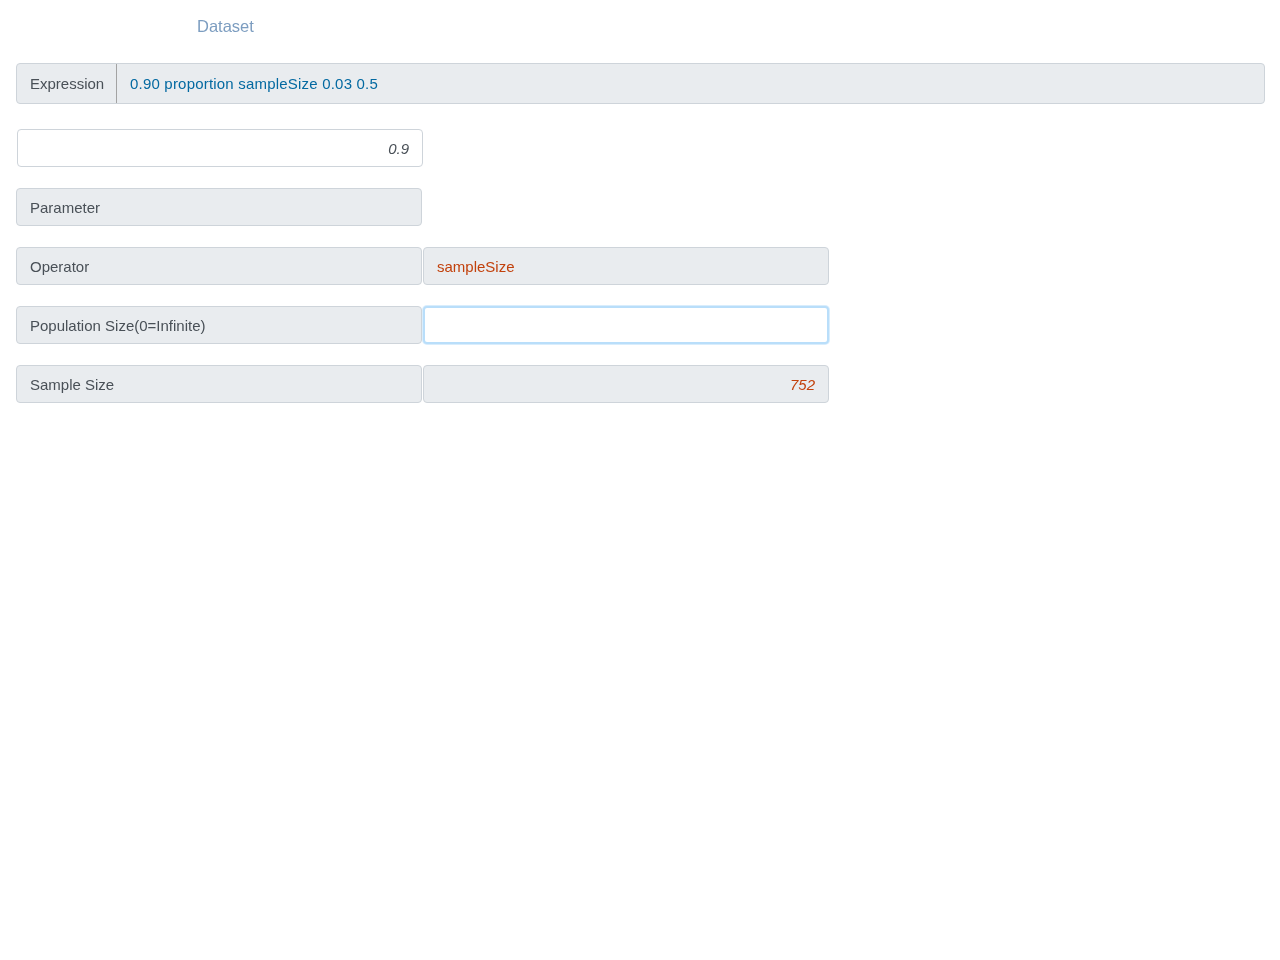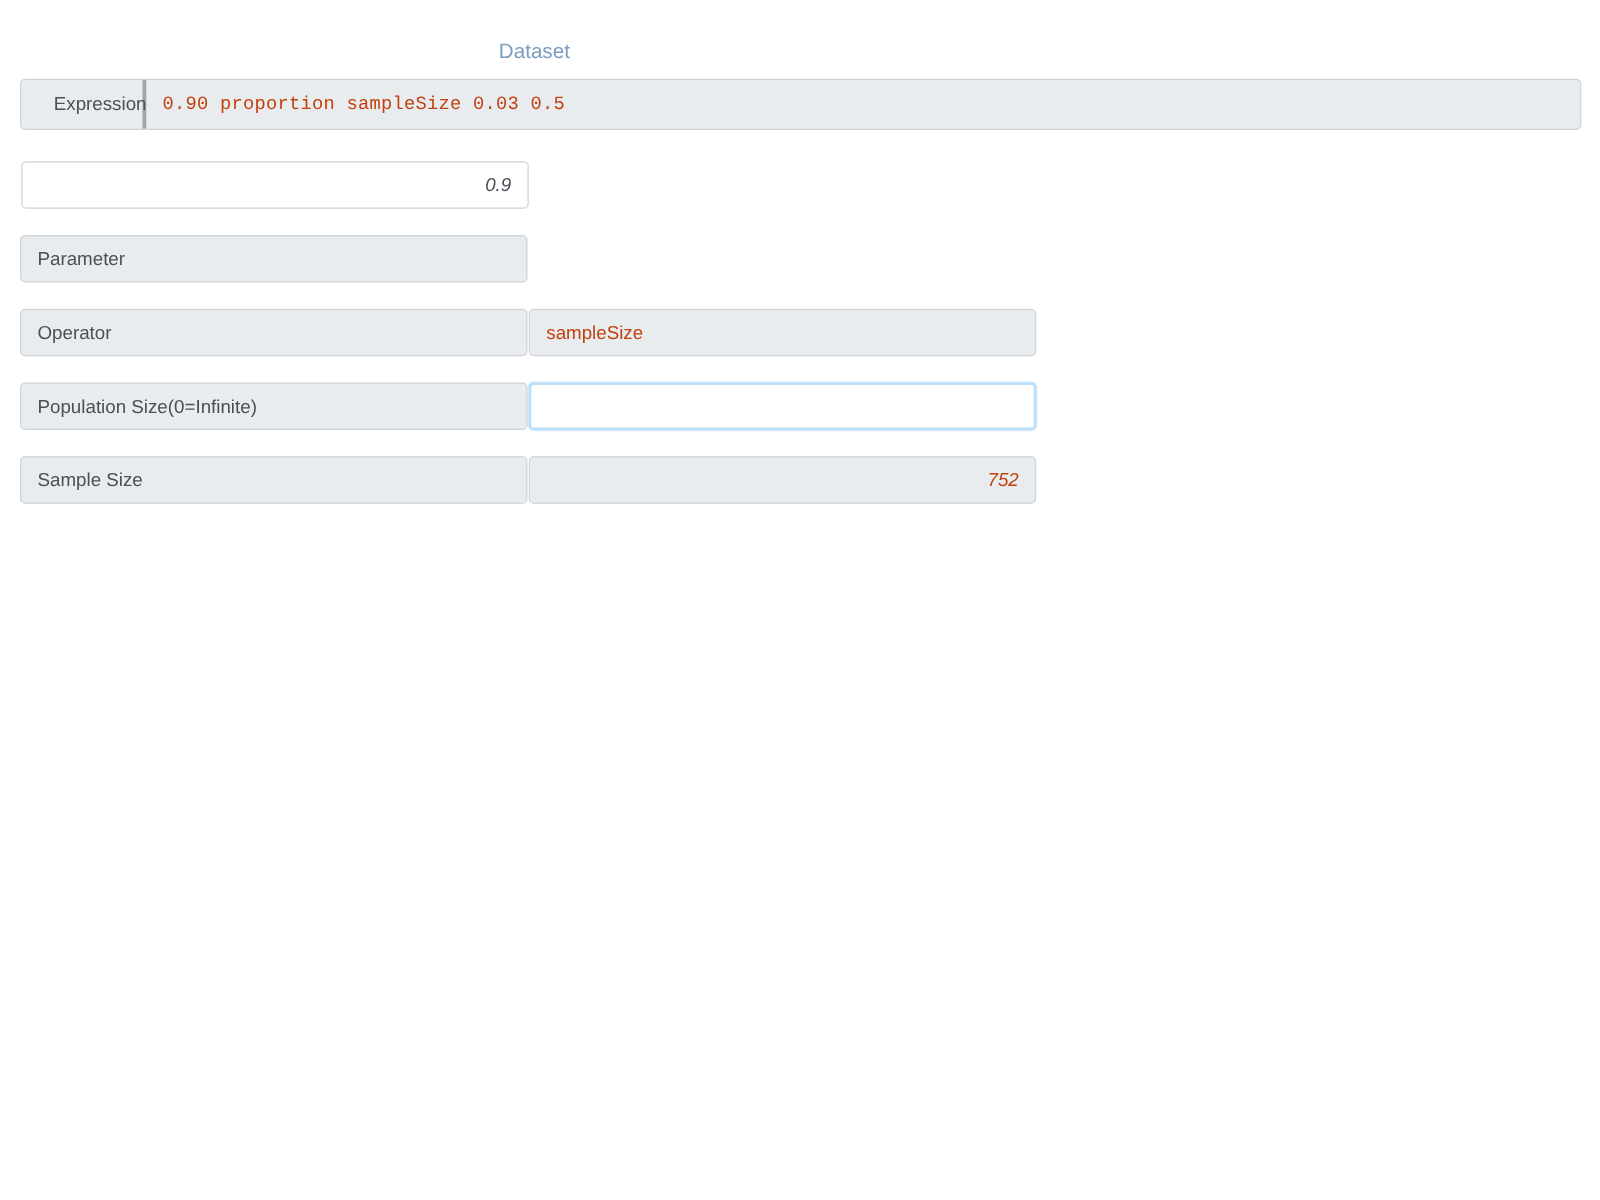--- a/index.html
+++ b/index.html
@@ -20,21 +20,20 @@
   
   .navbar {
     height: 52px;
     width: 1280px;
     box-sizing: border-box;
     background: linear-gradient(180deg, #0a5severe 0%, #0a5ca8 0%, #0b5394 38%, #0d3f72 72%, #0c3764 100%);
     display: flex;
     align-items: center;
     padding: 0 0 0 18px;
     position: relative;
-    flex-direction: column;
   }
   .brand {
     color: #ffffff;
     font-size: 27px;
     font-weight: 700;
     letter-spacing: -0.5px;
     line-height: 1;
     margin-right: 14px;
     font-family: "DejaVu Sans", sans-serif;
     font-stretch: condensed;
@@ -74,34 +73,34 @@
     border-radius: 4px;
     background: #e9ecef;
     box-sizing: border-box;
     overflow: hidden;
     margin-bottom: 25px;
   }
   .expr-label {
     width: 100px;
     display: flex;
     align-items: center;
-    padding-left: 26px;
+    padding-left: 13px;
     font-size: 15px;
     color: #495057;
-    border-right: 3px solid #a3a3a3;
+    border-right: 1px solid #a3a3a3;
     box-sizing: border-box;
   }
   .expr-value {
     flex: 1;
     display: flex;
     align-items: center;
     padding-left: 13px;
-    font-family: Liberation Mono, monospace;
-    font-size: 15px;
-    color: #c2410c;
+    font-family: Liberation Sans, sans-serif;
+    font-size: 15px;
+    color: #0369a1;
     letter-spacing: 0.2px;
   }
 
   .form-row {
     display: flex;
     align-items: center;
     margin-bottom: 21px;
     height: 38px;
   }
   .field-label {

